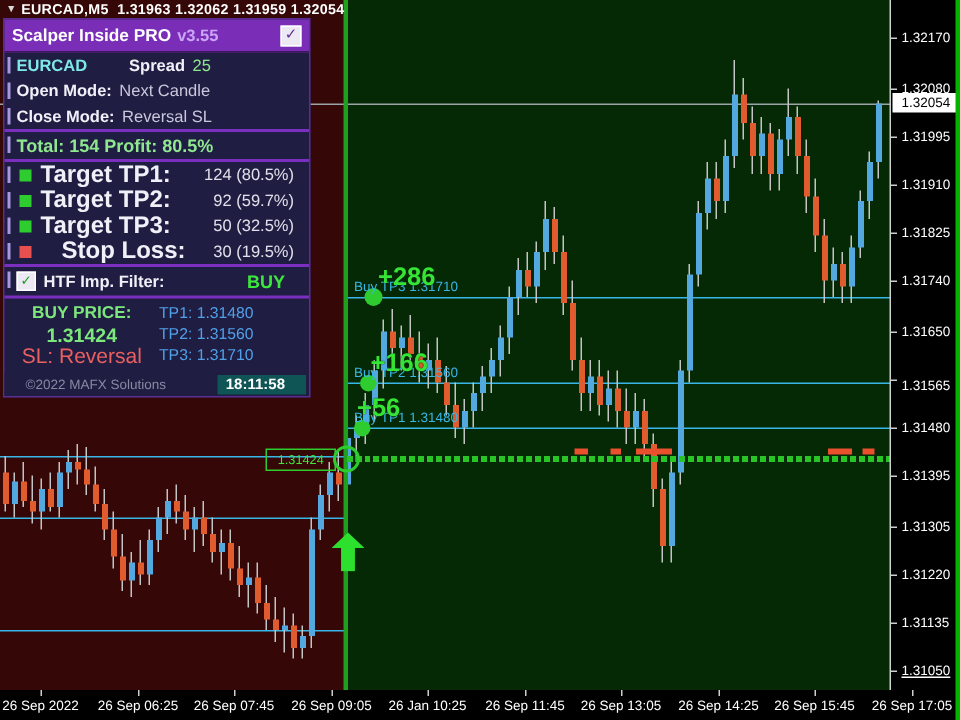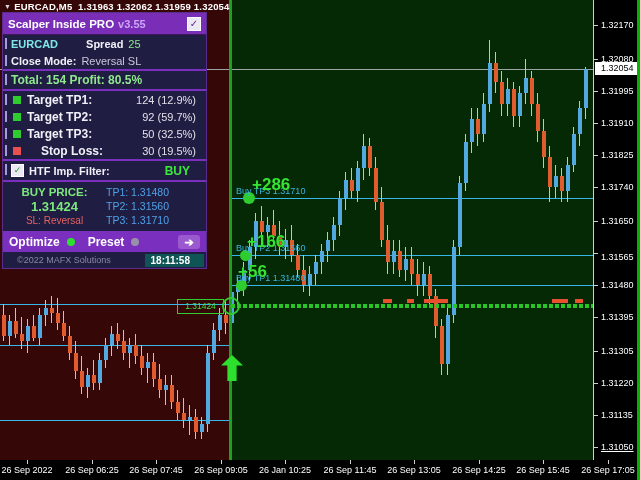--- a/index.html
+++ b/index.html
@@ -60,31 +60,31 @@
   .val{color:#c8c8dc;margin-left:5px;}
   .cyan{color:#7de8e8;font-weight:bold;}
   .grn{color:#8fe88f;}
   .divider{height:2px;background:#7b2fbe;}
   #total-row{height:18px;display:flex;align-items:center;padding-left:8px;color:#8fe88f;
              font-weight:bold;font-size:12px;position:relative;}
   .sq{width:8px;height:8px;margin-right:6px;flex:0 0 auto;}
   .sq-g{background:#2ecc2e;}
   .sq-r{background:#e85050;}
   .trow{position:relative;height:17px;display:flex;align-items:center;padding:0 10px 0 6px;}
-  .trow .lbl{font-size:12px;}
+  .trow .lbl{font-size:16px;}
   .trow .tval{margin-left:auto;color:#e0e0ea;font-size:11px;}
   #htf-row{height:19px;display:flex;align-items:center;padding:0 6px;position:relative;}
   #htf-row .chk2{width:11px;height:11px;background:#ece8f4;border:1px solid #fff;font-size:9px;
                  line-height:11px;text-align:center;color:#1da01d;margin-right:5px;}
   #htf-row .buy{color:#3ce83c;font-weight:bold;font-size:12px;margin-left:auto;margin-right:10px;}
   #trade-block{display:flex;padding:3px 4px 4px 4px;}
   #trade-left{width:95px;text-align:center;}
   #trade-left .bp{color:#7ce87c;font-weight:bold;font-size:11.5px;line-height:14px;}
   #trade-left .bpv{color:#7ce87c;font-weight:bold;font-size:13px;line-height:15px;}
-  #trade-left .sl{color:#e86060;font-size:10px;line-height:13px;}
+  #trade-left .sl{color:#e86060;font-size:14px;line-height:13px;}
   #trade-right{flex:1;text-align:left;padding-left:4px;}
   #trade-right .tp{color:#4fa0e8;font-size:10.5px;line-height:14px;}
   #optimize-row{height:21px;background:#7b2fbe;display:flex;align-items:center;padding:0 6px;gap:7px;}
   #optimize-row .act{color:#fff;font-weight:bold;font-size:12px;cursor:default;}
   .dot-ind{width:8px;height:8px;border-radius:50%;}
   .dot-green{background:#2ee02e;}
   .dot-gray{background:#9890a8;}
   #arrow-btn{margin-left:auto;width:22px;height:14px;background:#9b59d0;border-radius:3px;color:#fff;
              font-size:11px;line-height:14px;text-align:center;font-weight:bold;}
   #panel-footer{height:16px;display:flex;align-items:center;padding:0 2px 0 14px;background:#201d42;}
@@ -399,36 +399,41 @@
     </div>
 
     <div class="prow">
       <span class="accent"></span>
       <span class="cyan">EURCAD</span>
       <span class="lbl" style="margin-left:28px">Spread</span>
       <span class="val grn">25</span>
     </div>
     <div class="prow">
       <span class="accent"></span>
+      <span class="lbl">Open Mode:</span>
+      <span class="val">Next Candle</span>
+    </div>
+    <div class="prow">
+      <span class="accent"></span>
       <span class="lbl">Close Mode:</span>
       <span class="val">Reversal SL</span>
     </div>
 
     <div class="divider"></div>
     <div id="total-row">
       <span class="accent"></span>
       <span>Total: 154  Profit: 80.5%</span>
     </div>
     <div class="divider"></div>
 
     <div class="trow">
       <span class="accent"></span>
       <span class="sq sq-g" style="margin-left:4px"></span>
       <span class="lbl">Target TP1:</span>
-      <span class="tval">124 (12.9%)</span>
+      <span class="tval">124 (80.5%)</span>
     </div>
     <div class="trow">
       <span class="accent"></span>
       <span class="sq sq-g" style="margin-left:4px"></span>
       <span class="lbl">Target TP2:</span>
       <span class="tval">92 (59.7%)</span>
     </div>
     <div class="trow">
       <span class="accent"></span>
       <span class="sq sq-g" style="margin-left:4px"></span>
@@ -457,25 +462,18 @@
         <div class="bpv">1.31424</div>
         <div class="sl">SL: Reversal</div>
       </div>
       <div id="trade-right">
         <div class="tp">TP1: 1.31480</div>
         <div class="tp">TP2: 1.31560</div>
         <div class="tp">TP3: 1.31710</div>
       </div>
     </div>
 
-    <div id="optimize-row">
-      <span class="act">Optimize</span>
-      <span class="dot-ind dot-green"></span>
-      <span class="act" style="margin-left:6px">Preset</span>
-      <span class="dot-ind dot-gray"></span>
-      <span id="arrow-btn">➔</span>
-    </div>
     <div id="panel-footer">
       <span class="copy">©2022 MAFX Solutions</span>
       <span class="timer">18:11:58</span>
     </div>
   </div>
 </div>
 
 </body></html>

